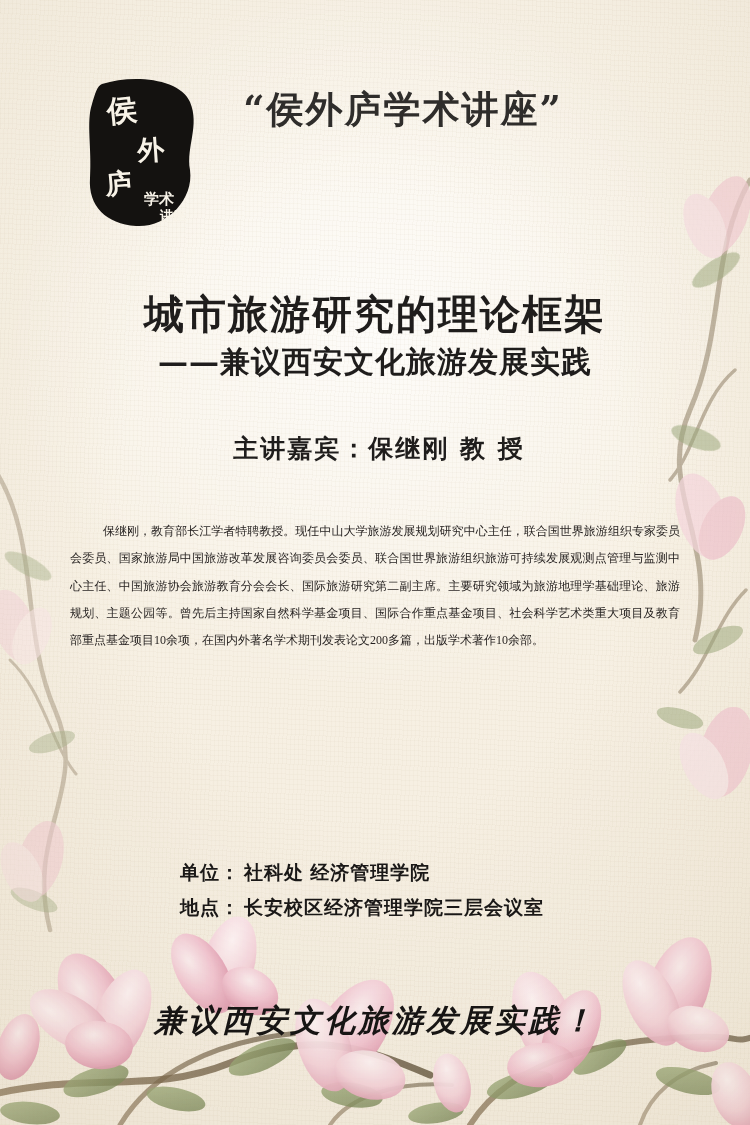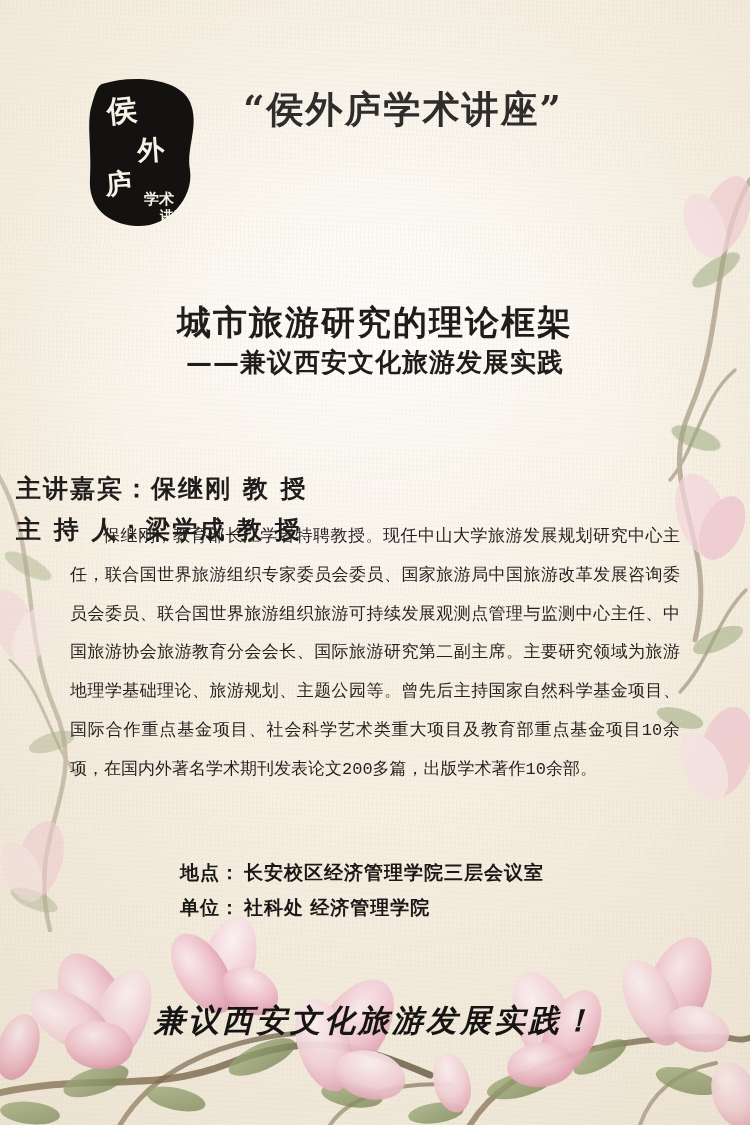--- a/index.html
+++ b/index.html
@@ -67,57 +67,55 @@
 
   .main-title {
     position: absolute;
     left: 0; right: 0; top: 288px;
     text-align: center;
     color: #1f1d1c;
   }
   .main-title .l1 {
     font-family: "DejaVu Serif", serif;
     font-weight: bold;
-    font-size: 34px;
+    font-size: 40px;
     letter-spacing: 2px;
     line-height: 1.3;
-    margin-top: 12px;
   }
   .main-title .l2 {
     font-family: "DejaVu Serif", serif;
     font-weight: bold;
-    font-size: 26px;
+    font-size: 30px;
     letter-spacing: 1px;
     line-height: 1.45;
   }
 
   .people {
     position: absolute;
-    left: 16px; right: 0; top: 428px;
-    text-align: left;
-    margin-top: 40px;
+    left: 8px; right: 0; top: 428px;
+    text-align: center;
   }
   .people div {
     font-family: "DejaVu Serif", serif;
     font-weight: bold;
     font-size: 25px;
     letter-spacing: 2px;
     line-height: 1.65;
     color: #1f1d1c;
   }
 
   .bio {
     position: absolute;
     left: 70px; right: 70px; top: 518px;
-    font-size: 17px;
+    font-size: 12px;
     line-height: 2.28;
     color: #231f1e;
     text-align: justify;
     text-justify: inter-ideograph;
-    font-family: Liberation Mono, monospace;
+    font-family: Liberation Serif, serif;
   }
   .bio p { margin: 0; text-indent: 33px; }
 
   .details {
     position: absolute;
     left: 180px; top: 855px;
     color: #1a1817;
   }
   .details div {
     font-size: 19px;
@@ -302,31 +300,30 @@
     <div class="series-title">“侯外庐学术讲座”</div>
   </div>
 
   <div class="main-title">
     <div class="l1">城市旅游研究的理论框架</div>
     <div class="l2">——兼议西安文化旅游发展实践</div>
   </div>
 
   <div class="people">
     <div>主讲嘉宾：保继刚 教 授</div>
-    <div>主 持 人：梁学成 教 授</div>
   </div>
 
   <div class="bio">
     <p>保继刚，教育部长江学者特聘教授。现任中山大学旅游发展规划研究中心主任，联合国世界旅游组织专家委员会委员、国家旅游局中国旅游改革发展咨询委员会委员、联合国世界旅游组织旅游可持续发展观测点管理与监测中心主任、中国旅游协会旅游教育分会会长、国际旅游研究第二副主席。主要研究领域为旅游地理学基础理论、旅游规划、主题公园等。曾先后主持国家自然科学基金项目、国际合作重点基金项目、社会科学艺术类重大项目及教育部重点基金项目10余项，在国内外著名学术期刊发表论文200多篇，出版学术著作10余部。</p>
   </div>
 
   <div class="details">
+    <div>
+      <span class="label">单位：</span><span>社科处 经济管理学院</span>
+    </div>
     <div>
       <span class="label">地点：</span><span>长安校区经济管理学院三层会议室</span>
     </div>
-    <div>
-      <span class="label">单位：</span><span>社科处 经济管理学院</span>
-    </div>
   </div>
 
   <div class="welcome">兼议西安文化旅游发展实践！</div>
 
 </div>
 
 </body></html>

